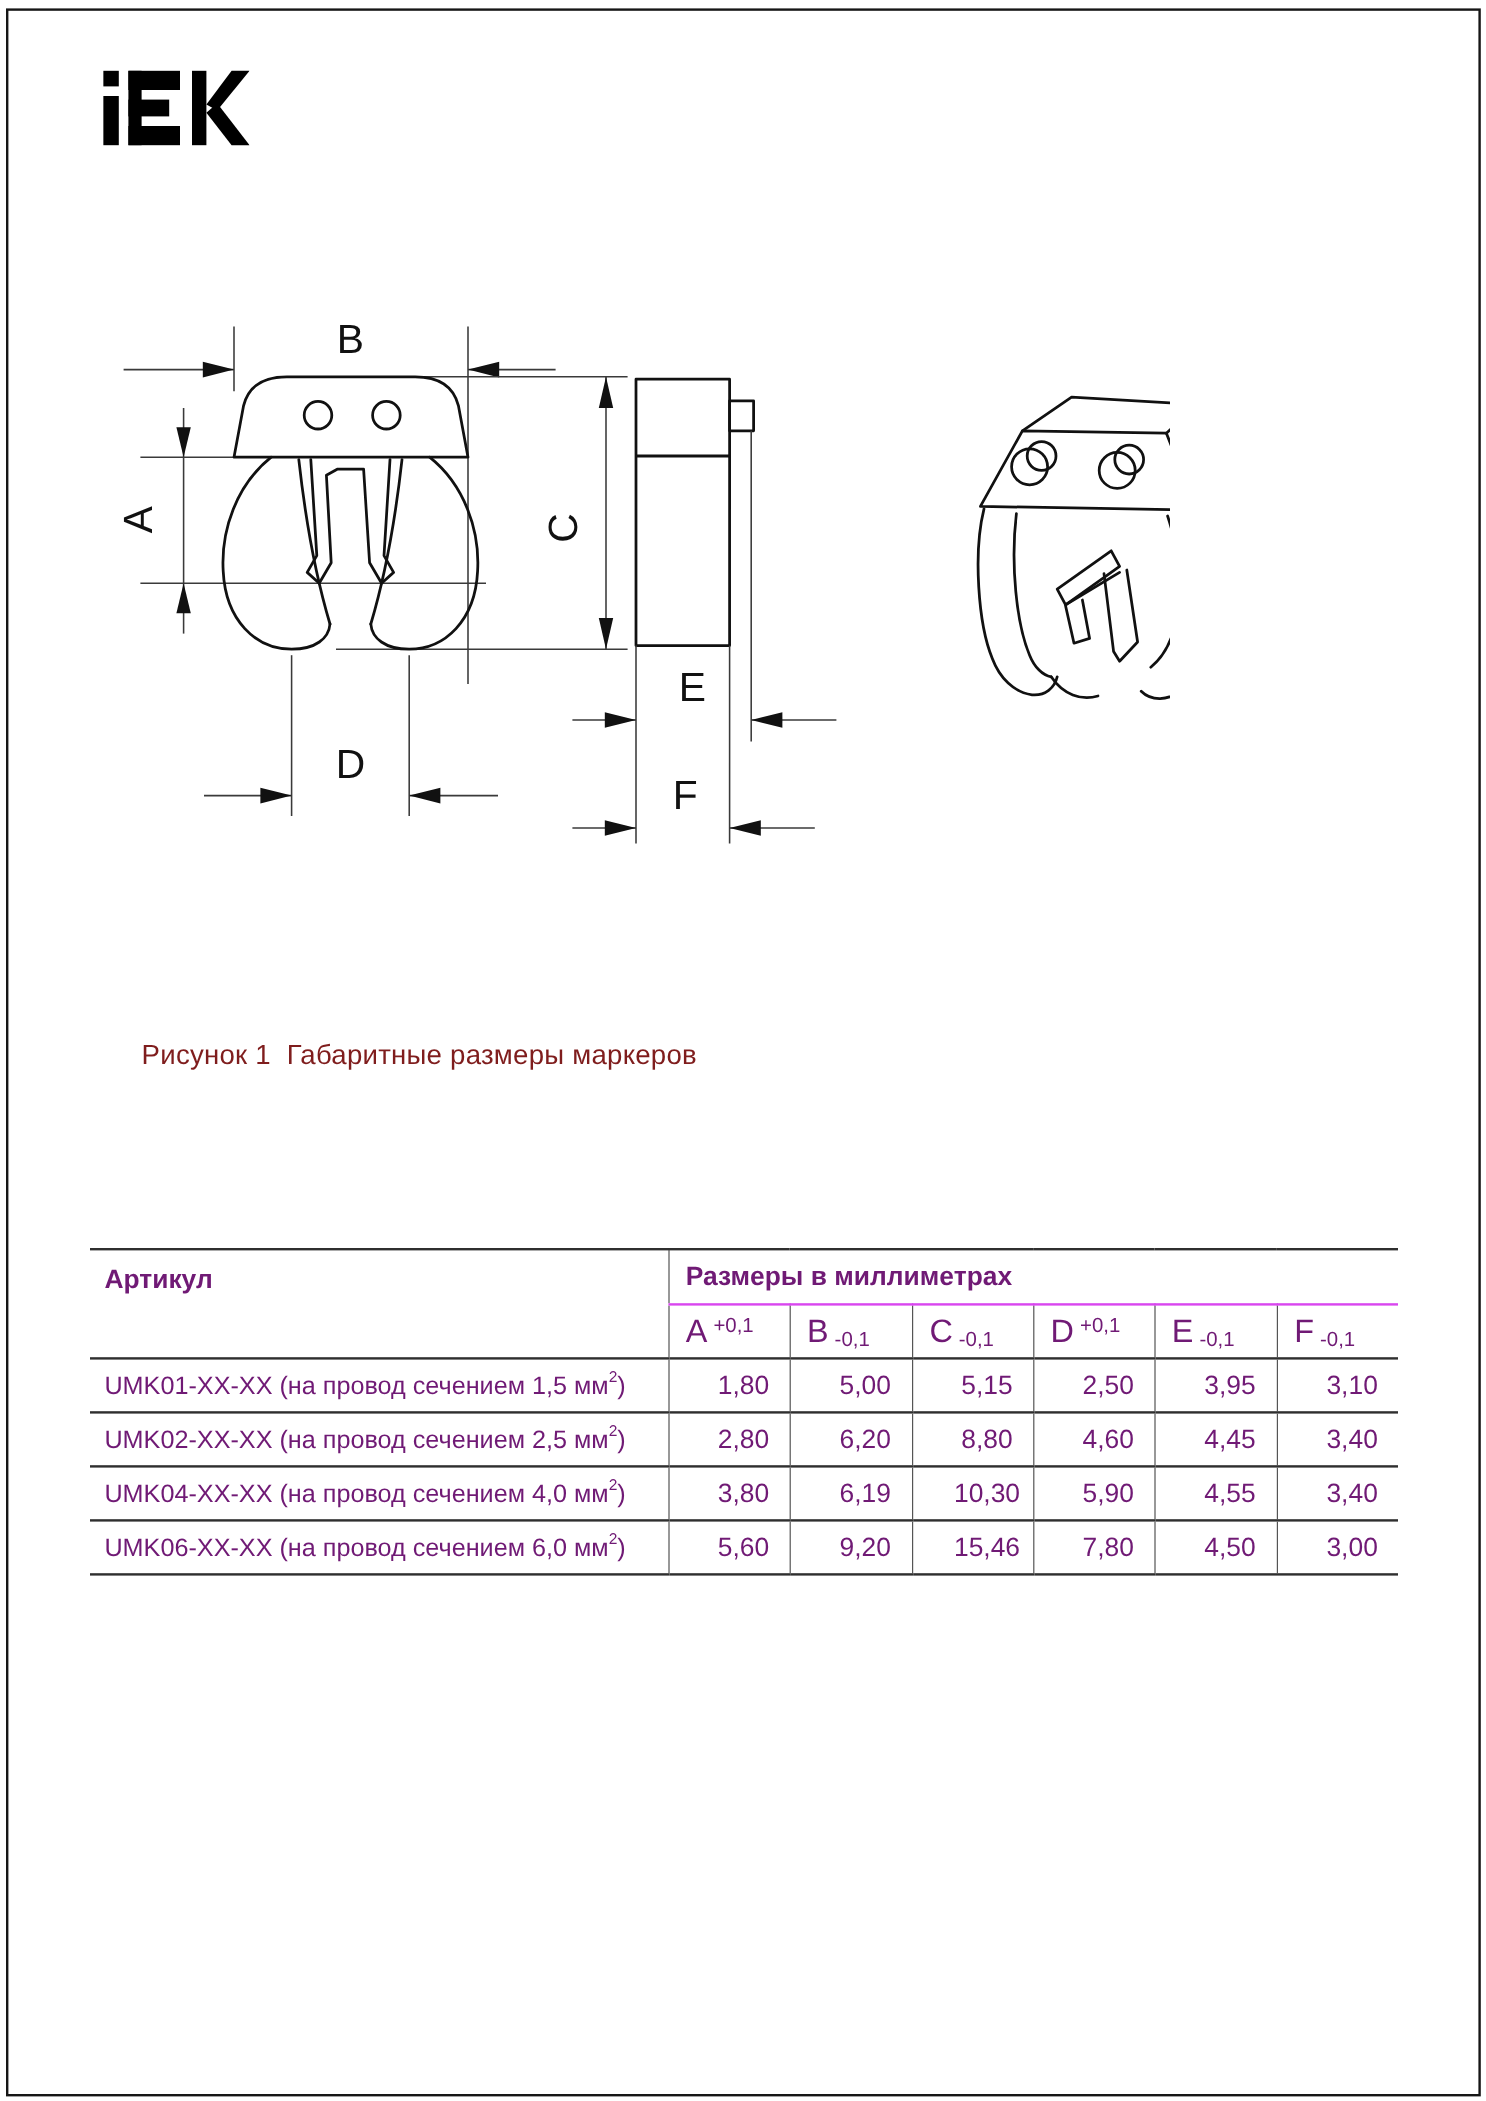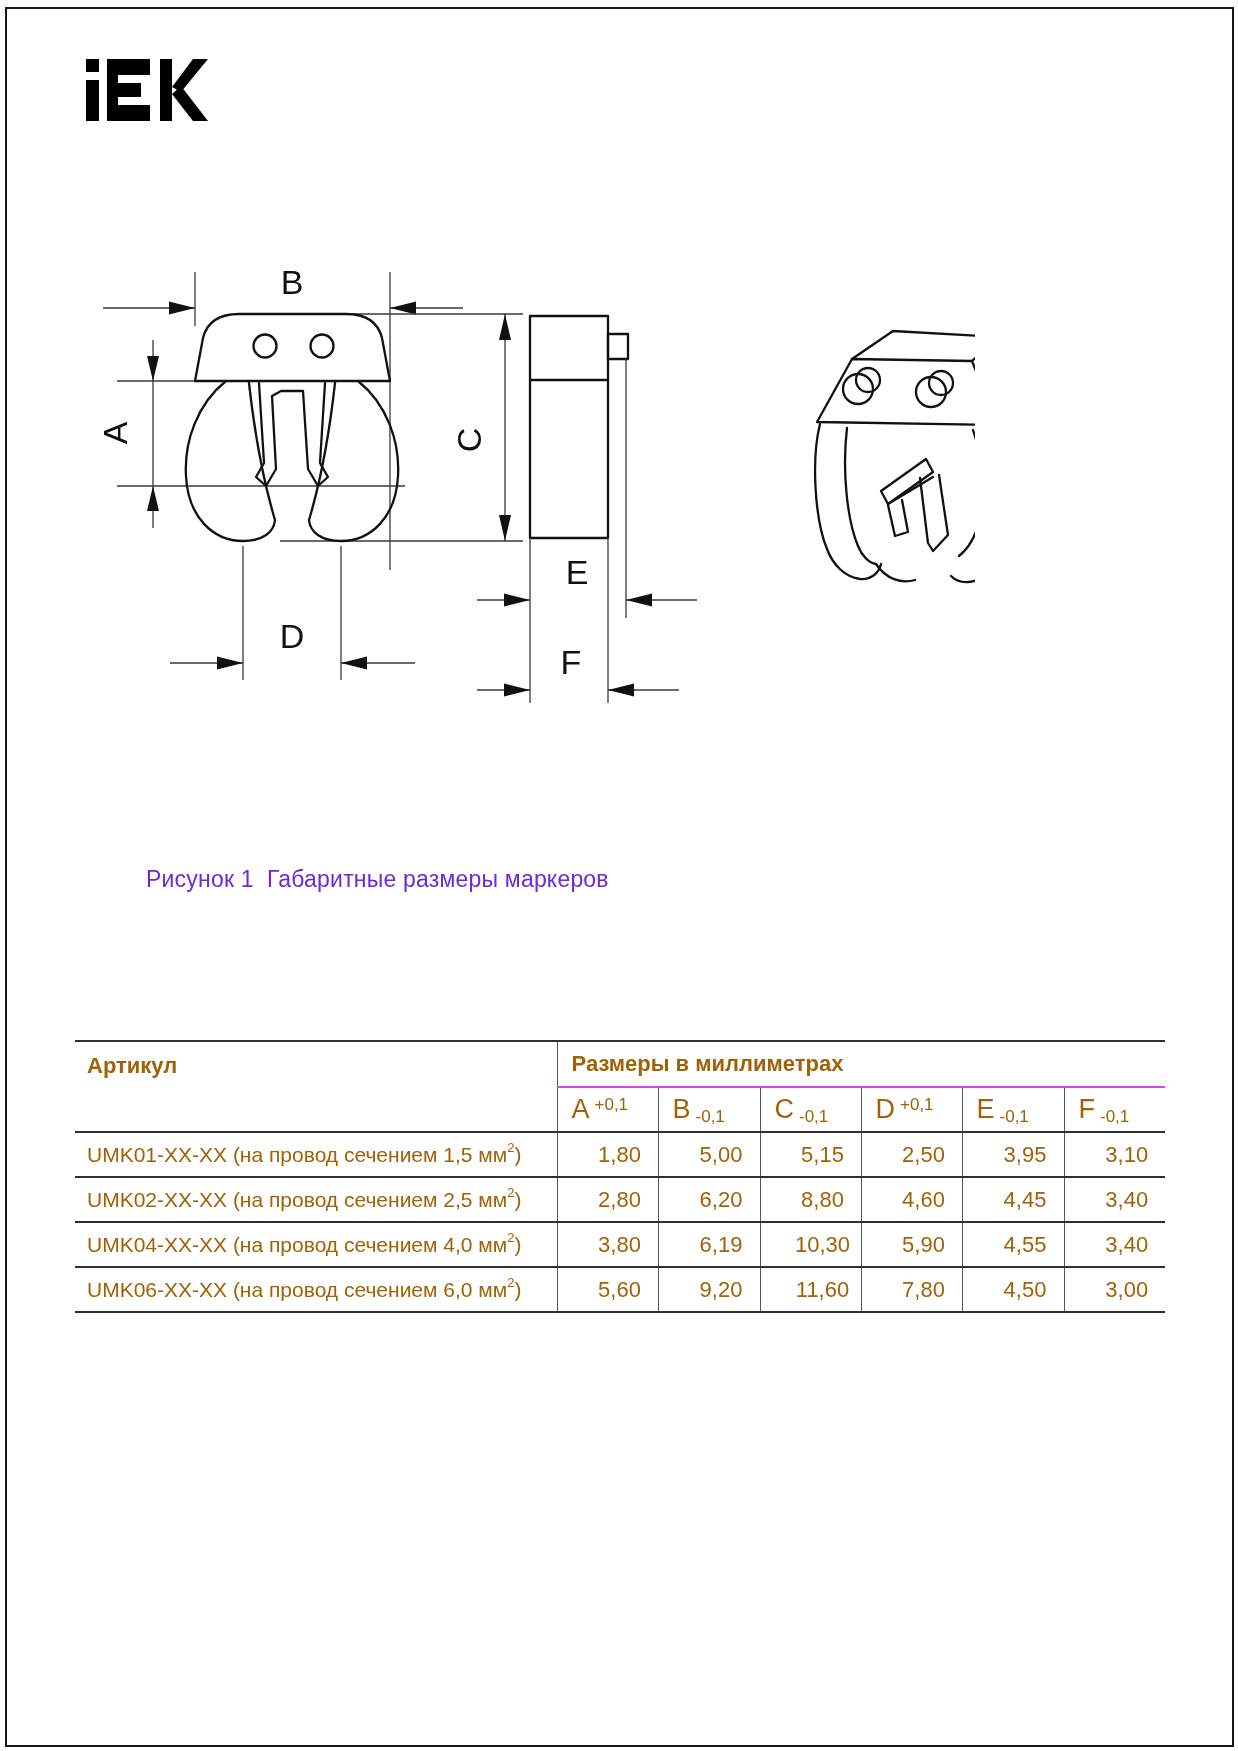--- a/index.html
+++ b/index.html
@@ -9,28 +9,28 @@
     overflow:hidden;
   }
   .page-frame{
     position:absolute;left:5px;top:7px;right:4px;bottom:4px;
     border:2px solid #161616;pointer-events:none;
   }
   .logo{position:absolute;left:86px;top:58px;width:122px;height:64px;}
   .figure{position:absolute;left:75px;top:228px;width:900px;height:530px;}
   .figure text{font-family:"Liberation Sans","DejaVu Sans",sans-serif;font-size:34px;fill:#111;}
   .caption{
-    position:absolute;left:118px;top:866px;font-size:23px;color:#6d28d9;
-    white-space:pre;letter-spacing:0.2px;margin-left:28px;
+    position:absolute;left:118px;top:866px;font-size:23px;color:#7f1d1d;
+    white-space:pre;letter-spacing:0.2px;
   }
   .dim-table{
     position:absolute;left:75px;top:1040px;width:1090px;
     border-collapse:collapse;table-layout:fixed;
     border-top:2px solid #2f2f2f;border-bottom:2px solid #2f2f2f;
-    color:#a16207;
+    color:#701a75;
   }
   .dim-table td{padding:0;vertical-align:middle;}
   .c-art{
     vertical-align:top !important;padding:11px 0 0 12px !important;
     font-weight:bold;font-size:22px;
     border-right:1px solid #555;border-bottom:2px solid #2f2f2f;
   }
   .c-group{
     font-weight:bold;font-size:22px;padding-left:14px !important;
     border-bottom:2px solid #d946ef;height:44px;margin-left:12px;
@@ -217,19 +217,19 @@
       <td class="c-val">6,19</td>
       <td class="c-val">10,30</td>
       <td class="c-val">5,90</td>
       <td class="c-val">4,55</td>
       <td class="c-val">3,40</td>
     </tr>
     <tr>
       <td class="c-label"><span>UMK06-XX-XX</span><span> (на провод сечением 6,0 мм</span><sup>2</sup><span>)</span></td>
       <td class="c-val">5,60</td>
       <td class="c-val">9,20</td>
-      <td class="c-val">11,60</td>
+      <td class="c-val">15,46</td>
       <td class="c-val">7,80</td>
       <td class="c-val">4,50</td>
       <td class="c-val">3,00</td>
     </tr>
   </tbody>
 </table>
 
 </body></html>

